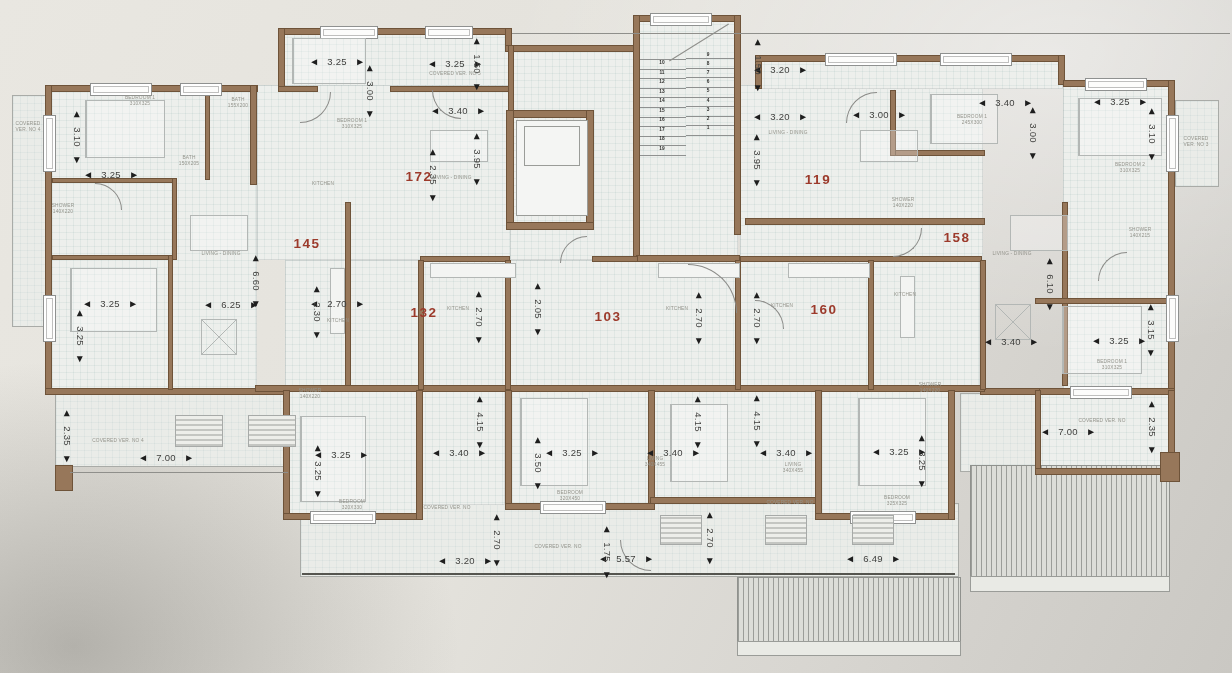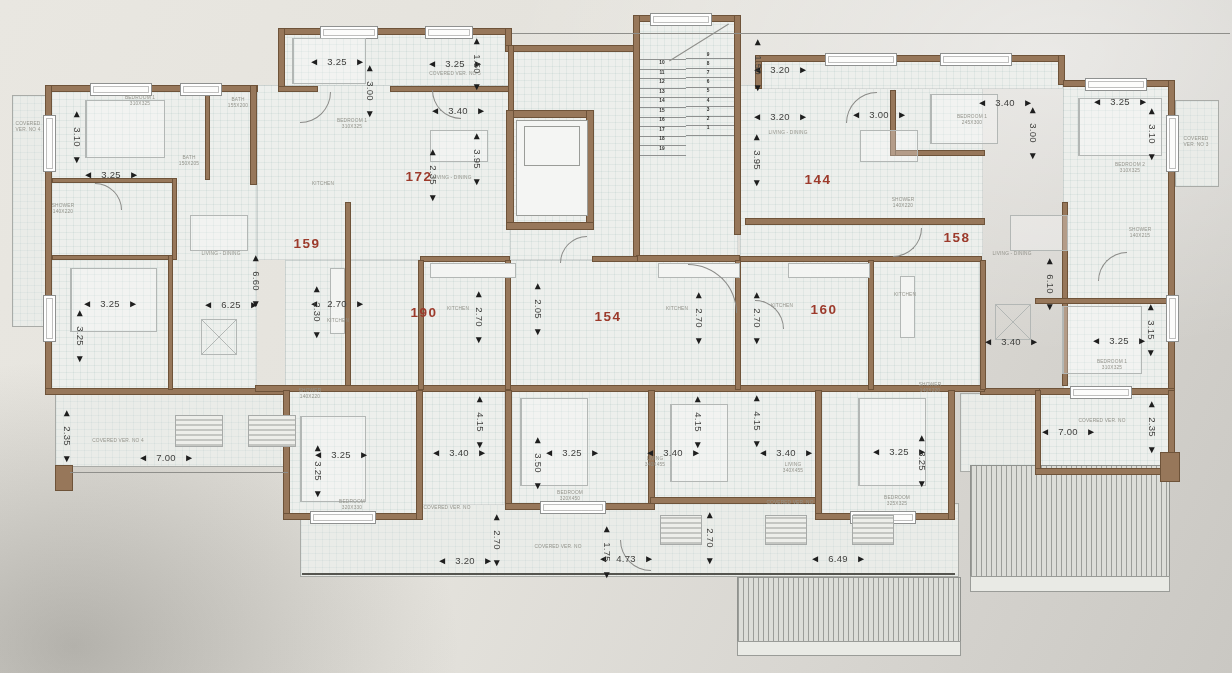--- a/index.html
+++ b/index.html
@@ -210,22 +210,22 @@
     <div class="dim" style="left: 110px; top: 304px;">3.25</div>
     <div class="dim" style="left: 231px; top: 305px;">6.25</div>
     <div class="dim" style="left: 337px; top: 304px;">2.70</div>
     <div class="dim" style="left: 166px; top: 458px;">7.00</div>
     <div class="dim" style="left: 341px; top: 455px;">3.25</div>
     <div class="dim" style="left: 459px; top: 453px;">3.40</div>
     <div class="dim" style="left: 572px; top: 453px;">3.25</div>
     <div class="dim" style="left: 673px; top: 453px;">3.40</div>
     <div class="dim" style="left: 786px; top: 453px;">3.40</div>
     <div class="dim" style="left: 465px; top: 561px;">3.20</div>
-    <div class="dim" style="left: 626px; top: 559px;">4.73</div>
-    <div class="dim" style="left: 838px; top: 559px;">6.49</div>
+    <div class="dim" style="left: 626px; top: 559px;">5.57</div>
+    <div class="dim" style="left: 873px; top: 559px;">6.49</div>
     <div class="dim" style="left: 899px; top: 452px;">3.25</div>
     <div class="dim" style="left: 780px; top: 70px;">3.20</div>
     <div class="dim" style="left: 780px; top: 117px;">3.20</div>
     <div class="dim" style="left: 879px; top: 115px;">3.00</div>
     <div class="dim" style="left: 1005px; top: 103px;">3.40</div>
     <div class="dim" style="left: 1120px; top: 102px;">3.25</div>
     <div class="dim" style="left: 1011px; top: 342px;">3.40</div>
     <div class="dim" style="left: 1119px; top: 341px;">3.25</div>
     <div class="dim" style="left: 1068px; top: 432px;">7.00</div>
     <div class="dimv" style="left: 77px; top: 137px;">3.10</div>
@@ -250,26 +250,26 @@
     <div class="dimv" style="left: 710px; top: 538px;">2.70</div>
     <div class="dimv" style="left: 318px; top: 471px;">3.25</div>
     <div class="dimv" style="left: 922px; top: 461px;">3.25</div>
     <div class="dimv" style="left: 758px; top: 65px;">1.50</div>
     <div class="dimv" style="left: 757px; top: 160px;">3.95</div>
     <div class="dimv" style="left: 1050px; top: 284px;">6.10</div>
     <div class="dimv" style="left: 1151px; top: 330px;">3.15</div>
     <div class="dimv" style="left: 1033px; top: 133px;">3.00</div>
     <div class="dimv" style="left: 1152px; top: 134px;">3.10</div>
     <div class="dimv" style="left: 1152px; top: 427px;">2.35</div>
-    <div class="unitnum" style="left: 307px; top: 243px;">159</div>
-    <div class="unitnum" style="left: 424px; top: 312px;">190</div>
-    <div class="unitnum" style="left: 608px; top: 316px;">154</div>
+    <div class="unitnum" style="left: 307px; top: 243px;">145</div>
+    <div class="unitnum" style="left: 424px; top: 312px;">132</div>
+    <div class="unitnum" style="left: 608px; top: 316px;">103</div>
     <div class="unitnum" style="left: 824px; top: 309px;">160</div>
     <div class="unitnum" style="left: 957px; top: 237px;">158</div>
-    <div class="unitnum" style="left: 818px; top: 179px;">144</div>
+    <div class="unitnum" style="left: 818px; top: 179px;">119</div>
     <div class="unitnum" style="left: 419px; top: 176px;">172</div>
     <div class="room" style="left: 140px; top: 101px;">BEDROOM 1
 310X325</div>
     <div class="room" style="left: 63px; top: 209px;">SHOWER
 140X220</div>
     <div class="room" style="left: 238px; top: 103px;">BATH
 155X200</div>
     <div class="room" style="left: 189px; top: 161px;">BATH
 150X205</div>
     <div class="room" style="left: 221px; top: 254px;">LIVING - DINING</div>

